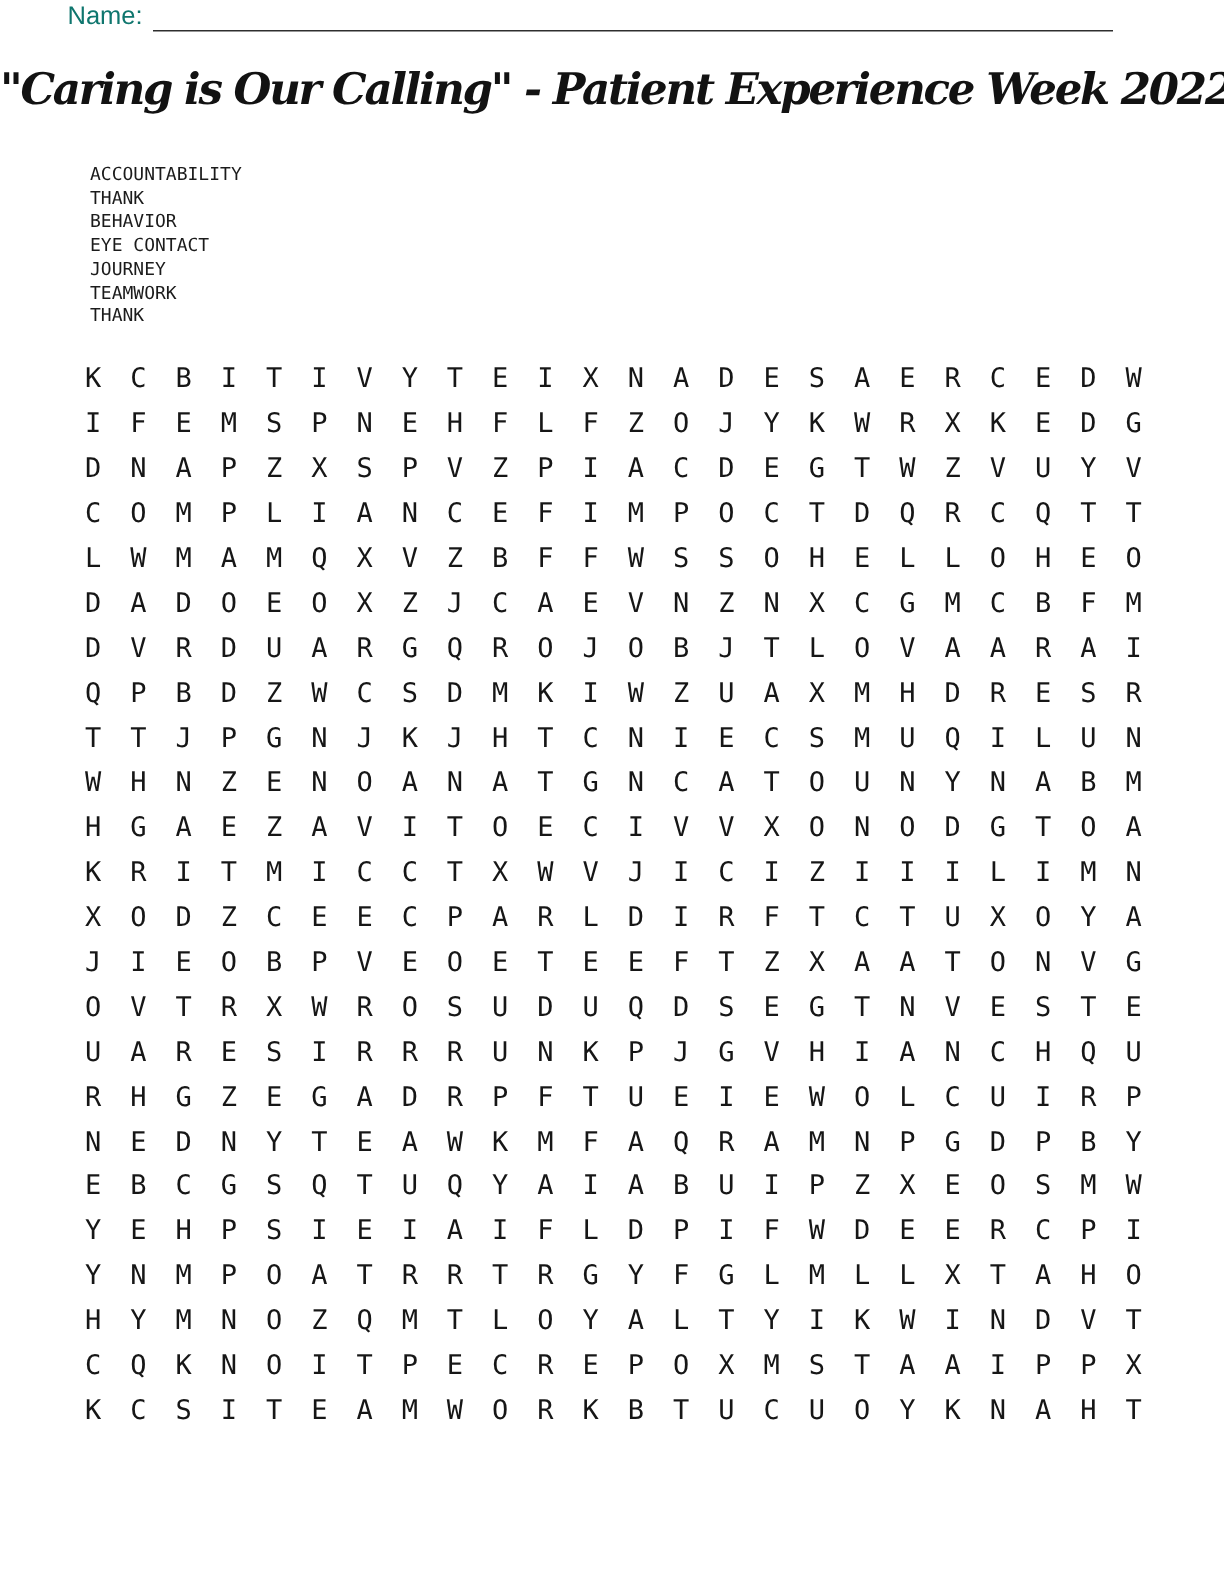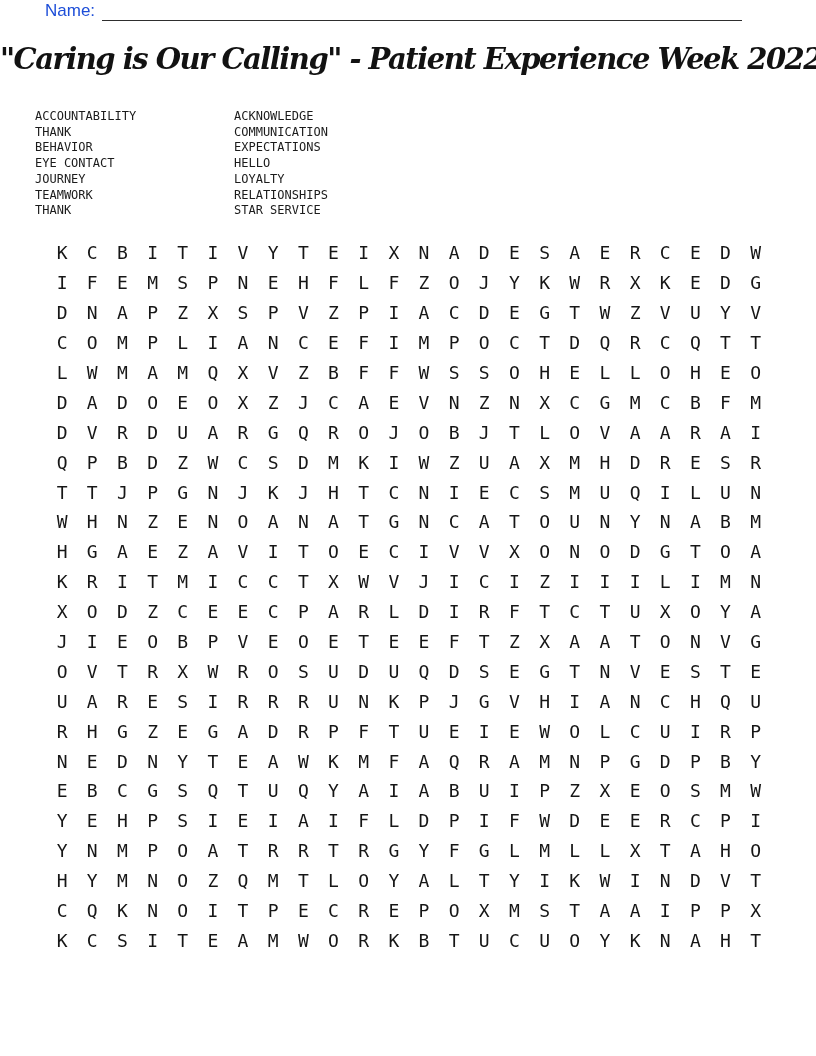--- a/index.html
+++ b/index.html
@@ -15,21 +15,21 @@
   .name-row {
     position: absolute;
     top: 1px;
     left: 45px;
     right: 74px;
     display: flex;
     align-items: flex-end;
   }
   .name-label {
     font-size: 17px;
-    color: #1d4ed8;
+    color: #0f766e;
     padding-right: 7px;
     line-height: 20px;
   }
   .name-line {
     flex: 1;
     border-bottom: 1.6px solid #2e2e2e;
     height: 19px;
   }
   .title {
     position: absolute;
@@ -42,23 +42,22 @@
     font-style: italic;
     font-weight: bold;
     font-size: 29px;
     letter-spacing: -1.5px;
     color: #121212;
     white-space: nowrap;
   }
   .words {
     position: absolute;
     top: 109px;
-    left: 35px;
+    left: 60px;
     display: flex;
-    gap: 19px;
   }
   .word-col { width: 180px; }
   .word {
     font-family: "DejaVu Sans Mono", monospace;
     font-size: 12px;
     line-height: 15.7px;
     color: #1b1b1b;
     white-space: nowrap;
   }
   .grid {
@@ -93,29 +92,20 @@
   <div class="words">
       <div class="word-col">
         <div class="word">ACCOUNTABILITY</div>
         <div class="word">THANK</div>
         <div class="word">BEHAVIOR</div>
         <div class="word">EYE CONTACT</div>
         <div class="word">JOURNEY</div>
         <div class="word">TEAMWORK</div>
         <div class="word">THANK</div>
       </div>
-      <div class="word-col">
-        <div class="word">ACKNOWLEDGE</div>
-        <div class="word">COMMUNICATION</div>
-        <div class="word">EXPECTATIONS</div>
-        <div class="word">HELLO</div>
-        <div class="word">LOYALTY</div>
-        <div class="word">RELATIONSHIPS</div>
-        <div class="word">STAR SERVICE</div>
-      </div>
     </div>
 
   <div class="grid">
       <span class="cell">K</span>
       <span class="cell">C</span>
       <span class="cell">B</span>
       <span class="cell">I</span>
       <span class="cell">T</span>
       <span class="cell">I</span>
       <span class="cell">V</span>

